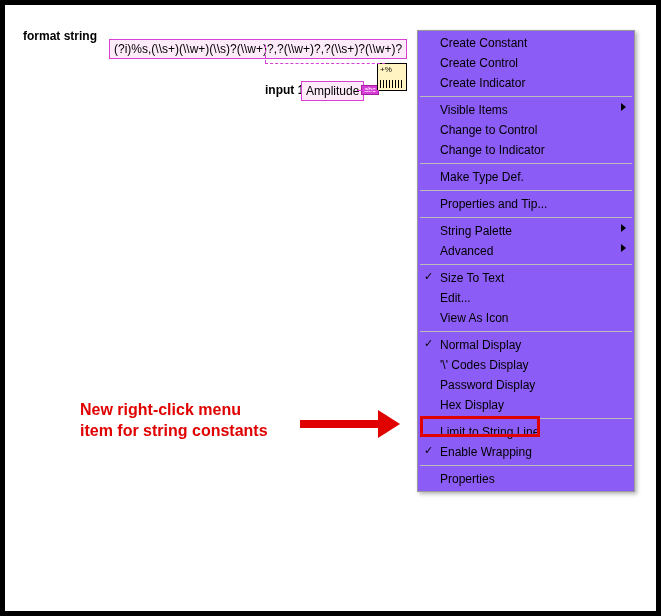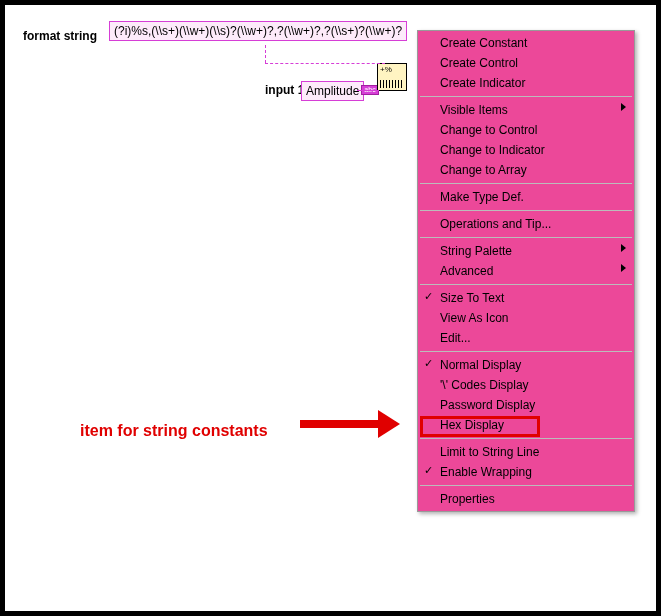--- a/index.html
+++ b/index.html
@@ -96,21 +96,21 @@
   .arrow-head {
     position: absolute;
     width: 0; height: 0;
     border-top: 14px solid transparent;
     border-bottom: 14px solid transparent;
     border-left: 22px solid #e00000;
   }
   .context-menu {
     position: absolute;
     width: 218px;
-    background: #ec4899;
+    background: #8b5cf6;
     border: 1px solid #999;
     box-shadow: 2px 2px 4px rgba(0,0,0,0.3);
     padding: 2px 0;
   }
   .menu-item {
     padding: 3px 22px 3px 22px;
     font-size: 12px;
     color: #000;
     position: relative;
     cursor: default;
@@ -140,64 +140,63 @@
     border: 3px solid #e00000;
     pointer-events: none;
   }
 </style>
 </head>
 <body>
 
 <div class="frame">
 
   <div class="label" style="left:18px; top:24px;">format string</div>
-  <div class="pink-box" style="left:104px; top:16px;">(?i)%s,(\\s+)(\\w+)(\\s)?(\\w+)?,?(\\w+)?,?(\\s+)?(\\w+)?</div>
+  <div class="pink-box" style="left:104px; top:34px;">(?i)%s,(\\s+)(\\w+)(\\s)?(\\w+)?,?(\\w+)?,?(\\s+)?(\\w+)?</div>
 
   <div class="label" style="left:260px; top:78px;">input 1</div>
   <div class="pink-box" style="left:296px; top:76px;">Amplitude</div>
 
   <div class="pink-terminal" style="left:356px; top:80px;">abc</div>
 
   <div class="node-icon" style="left:372px; top:58px;"></div>
 
   <div class="wire-v" style="left:260px; top:40px; height:18px;"></div>
   <div class="wire-h" style="left:260px; top:58px; width:120px;"></div>
   <div class="wire-v" style="left:380px; top:58px; height:0px;"></div>
   <div class="wire-h" style="left:352px; top:85px; width:22px; border-top:1px solid #d63ed6;"></div>
 
   <div class="annotation" style="left:75px; top:395px;">
-    <br>
+    <span>New right-click menu</span><br>
     <span>item for string constants</span>
   </div>
 
   <div class="arrow" style="left:295px; top:405px;">
     <div class="arrow-line" style="left:0; top:10px; width:80px;"></div>
     <div class="arrow-head" style="left:78px; top:0;"></div>
   </div>
 
   <div class="context-menu" id="ctx" style="left:412px; top:25px;">
       <div class="menu-item">Create Constant</div>
       <div class="menu-item">Create Control</div>
       <div class="menu-item">Create Indicator</div>
       <div class="menu-sep"></div>
       <div class="menu-item">Visible Items<span class="sub"></span></div>
       <div class="menu-item">Change to Control</div>
       <div class="menu-item">Change to Indicator</div>
-      <div class="menu-item">Change to Array</div>
       <div class="menu-sep"></div>
       <div class="menu-item">Make Type Def.</div>
       <div class="menu-sep"></div>
-      <div class="menu-item">Operations and Tip...</div>
+      <div class="menu-item">Properties and Tip...</div>
       <div class="menu-sep"></div>
       <div class="menu-item">String Palette<span class="sub"></span></div>
       <div class="menu-item">Advanced<span class="sub"></span></div>
       <div class="menu-sep"></div>
       <div class="menu-item">Size To Text<span class="check">✓</span></div>
+      <div class="menu-item">Edit...</div>
       <div class="menu-item">View As Icon</div>
-      <div class="menu-item">Edit...</div>
       <div class="menu-sep"></div>
       <div class="menu-item">Normal Display<span class="check">✓</span></div>
       <div class="menu-item">'\' Codes Display</div>
       <div class="menu-item">Password Display</div>
       <div class="menu-item">Hex Display</div>
       <div class="menu-sep"></div>
       <div class="menu-item">Limit to String Line</div>
       <div class="menu-item">Enable Wrapping<span class="check">✓</span></div>
       <div class="menu-sep"></div>
       <div class="menu-item">Properties</div>

